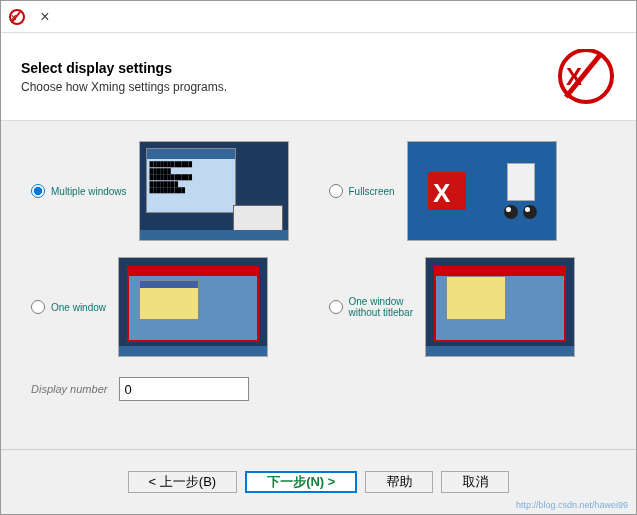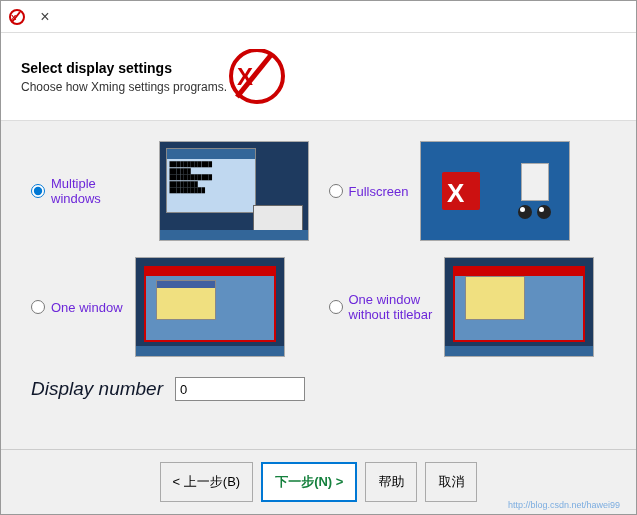--- a/index.html
+++ b/index.html
@@ -53,21 +53,21 @@
       cursor: pointer;
       color: #444;
     }
 
     
     .header-section {
       background: #fff;
       padding: 16px 20px 16px 20px;
       display: flex;
       align-items: center;
-      justify-content: flex-start;
+      justify-content: space-between;
       border-bottom: 1px solid #ddd;
       flex-shrink: 0;
     }
     .header-text h2 {
       font-size: 14px;
       font-weight: bold;
       color: #000;
       margin-bottom: 4px;
     }
     .header-text p {
@@ -276,39 +276,39 @@
 
     .radio-input {
       width: 14px;
       height: 14px;
       cursor: pointer;
       accent-color: #0078d4;
       flex-shrink: 0;
     }
 
     .option-label {
-      font-size: 13px;
-      color: #6d28d9;
+      font-size: 10px;
+      color: #0f766e;
     }
 
     
     .arrow-container {
       position: relative;
     }
 
     
     .display-number-row {
       display: flex;
       align-items: center;
       gap: 12px;
       margin-top: 8px;
     }
     .display-number-label {
-      font-size: 19px;
-      color: #0f172a;
+      font-size: 11px;
+      color: #737373;
       font-style: italic;
     }
     .display-number-input {
       width: 130px;
       height: 24px;
       border: 1px solid #888;
       padding: 2px 4px;
       font-size: 13px;
       background: #fff;
     }
@@ -321,29 +321,29 @@
       display: flex;
       align-items: center;
       justify-content: center;
       gap: 8px;
       flex-shrink: 0;
       position: relative;
     }
     .footer-watermark {
       position: absolute;
       bottom: 4px;
-      right: 16px;
+      right: 8px;
       font-size: 9px;
       color: #4a90d9;
       opacity: 0.7;
     }
 
     .btn {
-      height: 40px;
-      padding: 0 12px;
+      height: 22px;
+      padding: 0 20px;
       border: 1px solid #aaa;
       background: #f0f0f0;
       cursor: pointer;
       font-size: 13px;
       color: #000;
       font-family: "Segoe UI", Arial, sans-serif;
     }
     .btn-primary {
       background: #fff;
       border: 2px solid #0078d4;

